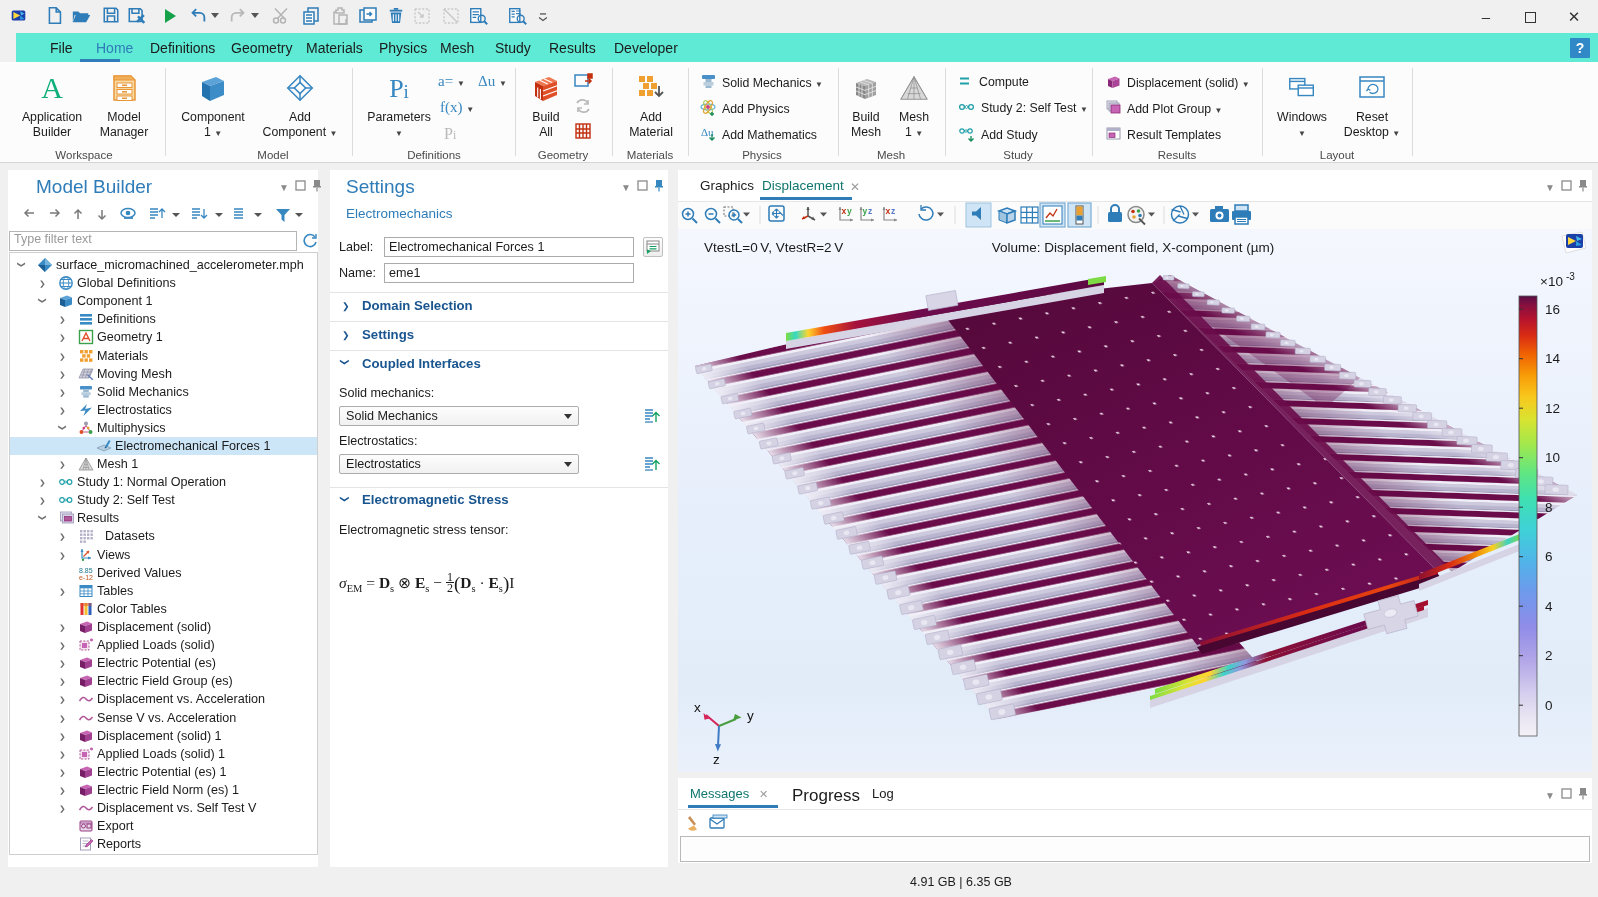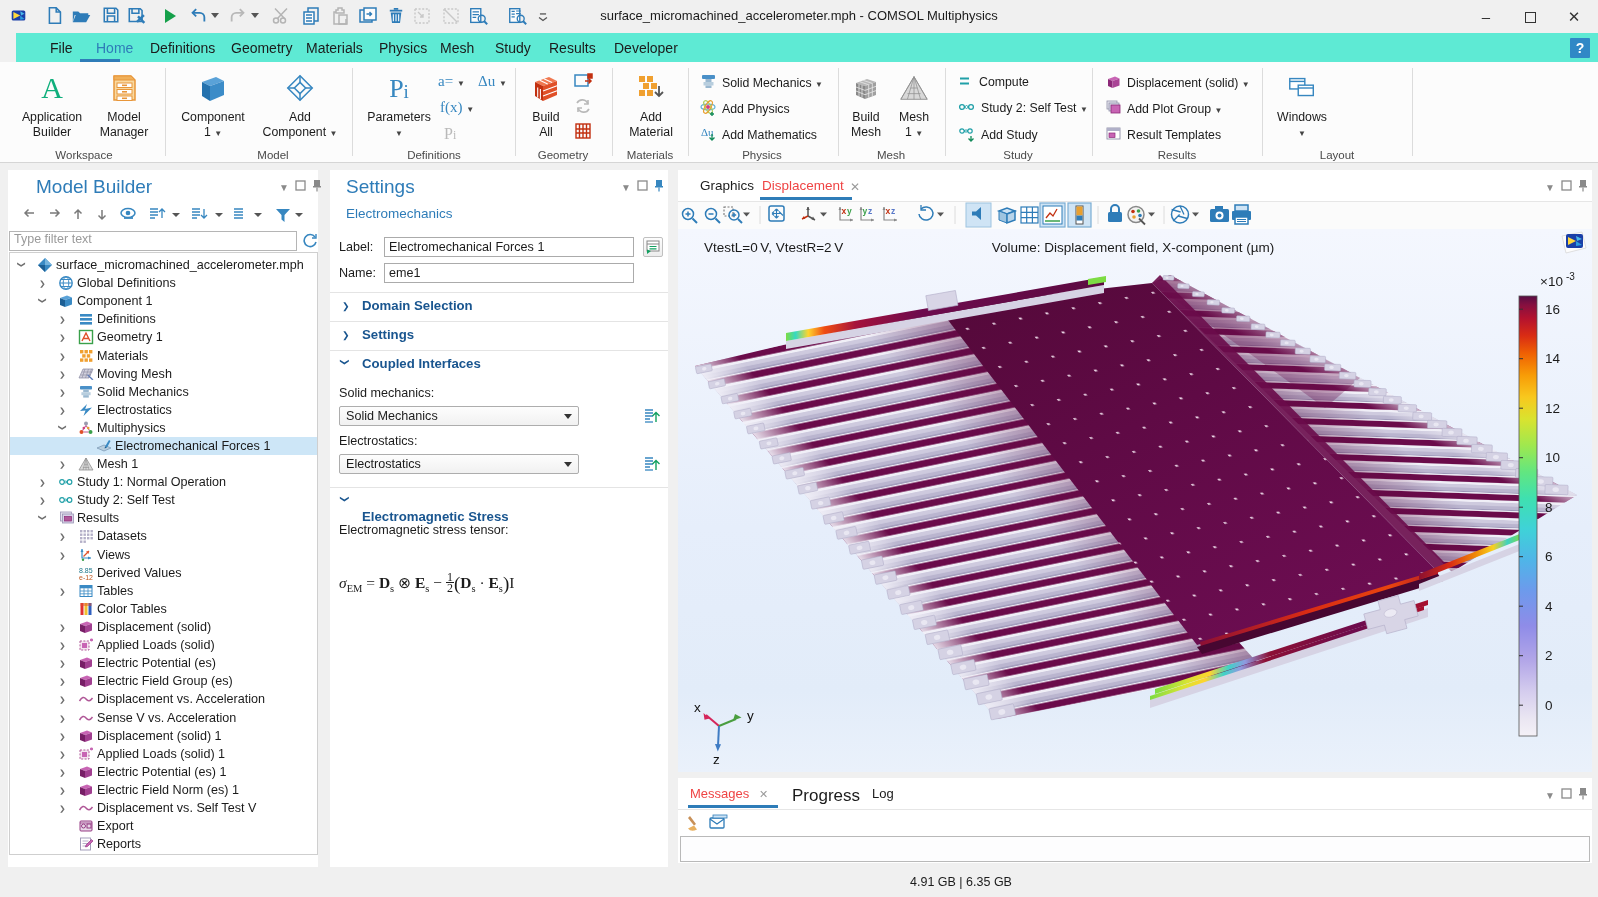--- a/index.html
+++ b/index.html
@@ -43,21 +43,21 @@
 #set input{position:absolute;border:1px solid #ababab;font-size:12.6px;font-family:"Liberation Sans",sans-serif;padding:1px 4px;color:#1b1b1b;background:#fff}
 .sechead{position:absolute;font-size:13.2px;color:#19558f;font-weight:bold}
 .schev{position:absolute;font-size:9px;color:#19558f}
 .sep{position:absolute;left:0;width:338px;height:1px;background:#e4e4e4}
 .dropd{position:absolute;height:20px;background:linear-gradient(#fdfdfd,#f1f1f1);border:1px solid #adadad;font-size:12.6px;color:#1b1b1b;padding:2px 6px;border-radius:2px}
 .dropd .dc{position:absolute;right:6px;top:7px;width:0;height:0;border-left:4px solid transparent;border-right:4px solid transparent;border-top:5px solid #333}
 .sidebtn{position:absolute;width:20px;height:20px;background:linear-gradient(#fdfdfd,#ededed);border:1px solid #c0c0c0;border-radius:2px}
 
 #gfx{left:678px;top:170px;width:914px;height:602px}
 .tabtx{position:absolute;top:8px;font-size:13.5px;color:#1b1b1b}
-.tabsel{color:#ef4444}
+.tabsel{color:#0f766e}
 #gtoolbar{position:absolute;left:0;top:31px;width:914px;height:28px;background:#fbfbfb;border-top:1px solid #e6e6e6}
 
 #msg{left:678px;top:778px;width:914px;height:85px}
 #msgbox{position:absolute;left:2px;top:58px;width:910px;height:26px;border:1px solid #b9b9b9;background:#fdfdfe}
 
 #status{position:absolute;left:0;top:867px;width:1598px;height:30px;background:#f0f0f0;font-size:12.5px;color:#1b1b1b}
 </style></head><body>
 
 <div class="abs" id="title">
 <svg class="ic" style="left:10px;top:7px;width:17px;height:17px" viewBox="0 0 20 20">
@@ -141,21 +141,20 @@
       <rect x="3" y="2" width="11" height="15" fill="#fcfcfc"></rect>
       <path d="M5 5 h3.5 M5 8 h3.5 M5 11 h3.5"></path>
       <path d="M10 4.5 h5 M10 7.5 h5" stroke-width="1.3"></path>
       <circle cx="15" cy="13" r="3.8"></circle>
       <path d="M17.5 15.5 L21 19" stroke-width="2.2"></path>
     </svg>
 <svg class="ic" style="left:536px;top:10px;width:14px;height:14px" viewBox="0 0 16 16" fill="none" stroke="#555" stroke-width="1.5">
       <path d="M3.5 8.5 L8 12 L12.5 8.5"></path>
       <path d="M4.5 4.5 h7"></path>
     </svg>
-<div id="ttext">surface_micromachined_accelerometer.mph - COMSOL Multiphysics</div>
 <div class="winbtn" style="left:1464px;font-size:15px">–</div>
 <div class="winbtn" style="left:1508px"><span style="display:inline-block;width:11px;height:11px;border:1.2px solid #333;vertical-align:middle"></span></div>
 <div class="winbtn" style="left:1552px;font-size:15px">✕</div>
 </div>
 
 <div class="abs" id="menu">
 <span style="left:34px">File</span>
     <span class="sel" style="left:80px">Home</span>
     <span style="left:134px">Definitions</span>
     <span style="left:215px">Geometry</span>
@@ -315,20 +314,25 @@
         <rect x="2" y="3" width="13" height="3" fill="#b0b0c8"></rect>
         <rect x="4" y="8" width="6" height="4.5" fill="#c864b4" stroke="#8c2878" stroke-width="0.7"></rect>
       </svg>Result Templates</div>
 
 <div class="bigbtn" style="left:1260px"><svg class="bicon" viewBox="0 0 34 32" fill="none" stroke="#3787c0" stroke-width="1.5">
         <rect x="4" y="6" width="16" height="11" fill="#fff"></rect>
         <path d="M4 9 h16"></path>
         <rect x="13" y="13" width="16" height="11" fill="#fff"></rect>
         <path d="M13 16 h16"></path>
       </svg>Windows<br><span class="car">▼</span></div>
+<div class="bigbtn" style="left:1330px"><svg class="bicon" viewBox="0 0 32 32" fill="none" stroke="#3787c0" stroke-width="1.5">
+        <rect x="4" y="5" width="24" height="20" fill="#fff"></rect>
+        <path d="M4 9 h24"></path>
+        <path d="M12 17 a5 4.5 0 1 1 1.5 3.2 m-1.5 -3.2 l-1.5 2 m1.5 -2 l2.4 1.4" stroke-width="1.3"></path>
+      </svg>Reset<br>Desktop <span class="car">▼</span></div>
 </div>
 
 <div class="panel" id="mb">
 <div class="phead" style="left:28px;top:6px">Model Builder</div>
 <div class="pctl" style="left:271px;top:12px">▼</div>
 <svg class="pctl" style="left:287px;top:10px" width="11" height="11" viewBox="0 0 11 11" fill="none" stroke="#8a8a8a" stroke-width="1.3">
       <rect x="1" y="1" width="9" height="9"></rect>
     </svg>
 <svg class="pctl" style="left:304px;top:10px" width="10" height="12" viewBox="0 0 10 12" fill="#8a8a8a">
       <rect x="2" y="0" width="6" height="6"></rect>
@@ -524,21 +528,21 @@
             <rect x="9" y="5.5" width="2.4" height="2.4"></rect>
             <rect x="12.5" y="5.5" width="2.4" height="2.4"></rect>
             <rect x="2" y="9" width="2.4" height="2.4"></rect>
             <rect x="5.5" y="9" width="2.4" height="2.4"></rect>
             <rect x="9" y="9" width="2.4" height="2.4"></rect>
             <rect x="12.5" y="9" width="2.4" height="2.4"></rect>
             <rect x="2" y="12.5" width="2.4" height="2.4"></rect>
             <rect x="5.5" y="12.5" width="2.4" height="2.4"></rect>
           </g>
         </svg>
-        <span class="tx" style="left:87px">Datasets</span>
+        <span class="tx" style="left:95px">Datasets</span>
       </div>
 <div class="trow" style="top:293px">
         <span class="chev" style="left:49px">❯</span>
         <svg class="ticon" style="left:68px" viewBox="0 0 16 16" fill="none">
           <path d="M4 2 v9 h9" stroke="#3a8ac4" stroke-width="1.2"></path>
           <path d="M4 2 l-1.5 3 h3 Z M13 11 l-3 -1.5 v3 Z" fill="#3a8ac4"></path>
           <path d="M5.5 9.5 L11 4" stroke="#e05028" stroke-width="1.2"></path>
           <path d="M11 4 l-3 .5 L10.5 7 Z" fill="#e05028"></path>
           <circle cx="5" cy="12.8" r="1.2" fill="#3aa04a"></circle>
         </svg>
@@ -727,21 +731,21 @@
 <div class="lab" style="left:9px;top:264px">Electrostatics:</div>
 <div class="dropd" style="left:9px;top:284px;width:240px">Electrostatics<span class="dc"></span></div>
 <svg class="abs" style="left:312px;top:284px" width="20" height="20" viewBox="0 0 20 20" fill="none">
       <path d="M3 4 h8 M3 7 h8 M3 10 h8 M3 13 h5" stroke="#3787c0" stroke-width="1.3"></path>
       <path d="M14 16 v-9 m-3.5 3 l3.5 -3.5 l3.5 3.5" stroke="#12a060" stroke-width="1.4"></path>
       <path d="M3 16 h8" stroke="#3787c0" stroke-width="1.3"></path>
     </svg>
 
 <div class="sep" style="top:317px"></div>
 <span class="schev" style="left:11px;top:324px;transform:rotate(90deg)">❯</span>
-<div class="sechead" style="left:32px;top:339px">Electromagnetic Stress</div>
+<div class="sechead" style="left:32px;top:322px">Electromagnetic Stress</div>
 <div class="lab" style="left:9px;top:353px">Electromagnetic stress tensor:</div>
 <div class="abs" style="left:9px;top:402px;width:320px;height:30px;font-family:'Liberation Serif';font-size:15.5px;color:#1b1b1b">
 <i>σ</i><sub style="font-size:10.5px">EM</sub> = <b>D</b><sub style="font-size:10.5px">s</sub> ⊗ <b>E</b><sub style="font-size:10.5px">s</sub> − <span style="display:inline-block;vertical-align:-4px;text-align:center;line-height:0.85"><span style="font-size:12px;display:block;border-bottom:1px solid #1b1b1b;padding:0 1px">1</span><span style="font-size:12px;display:block">2</span></span><span style="font-size:19px;vertical-align:-2px">(</span><b>D</b><sub style="font-size:10.5px">s</sub> · <b>E</b><sub style="font-size:10.5px">s</sub><span style="font-size:19px;vertical-align:-2px">)</span>I
 </div>
 </div>
 
 <div class="panel" id="gfx">
 <div class="tabtx" style="left:22px">Graphics</div>
 <div class="tabtx tabsel" style="left:84px">Displacement</div>
 <div class="abs" style="left:172px;top:10px;color:#9a9a9a;font-size:12px">✕</div>

